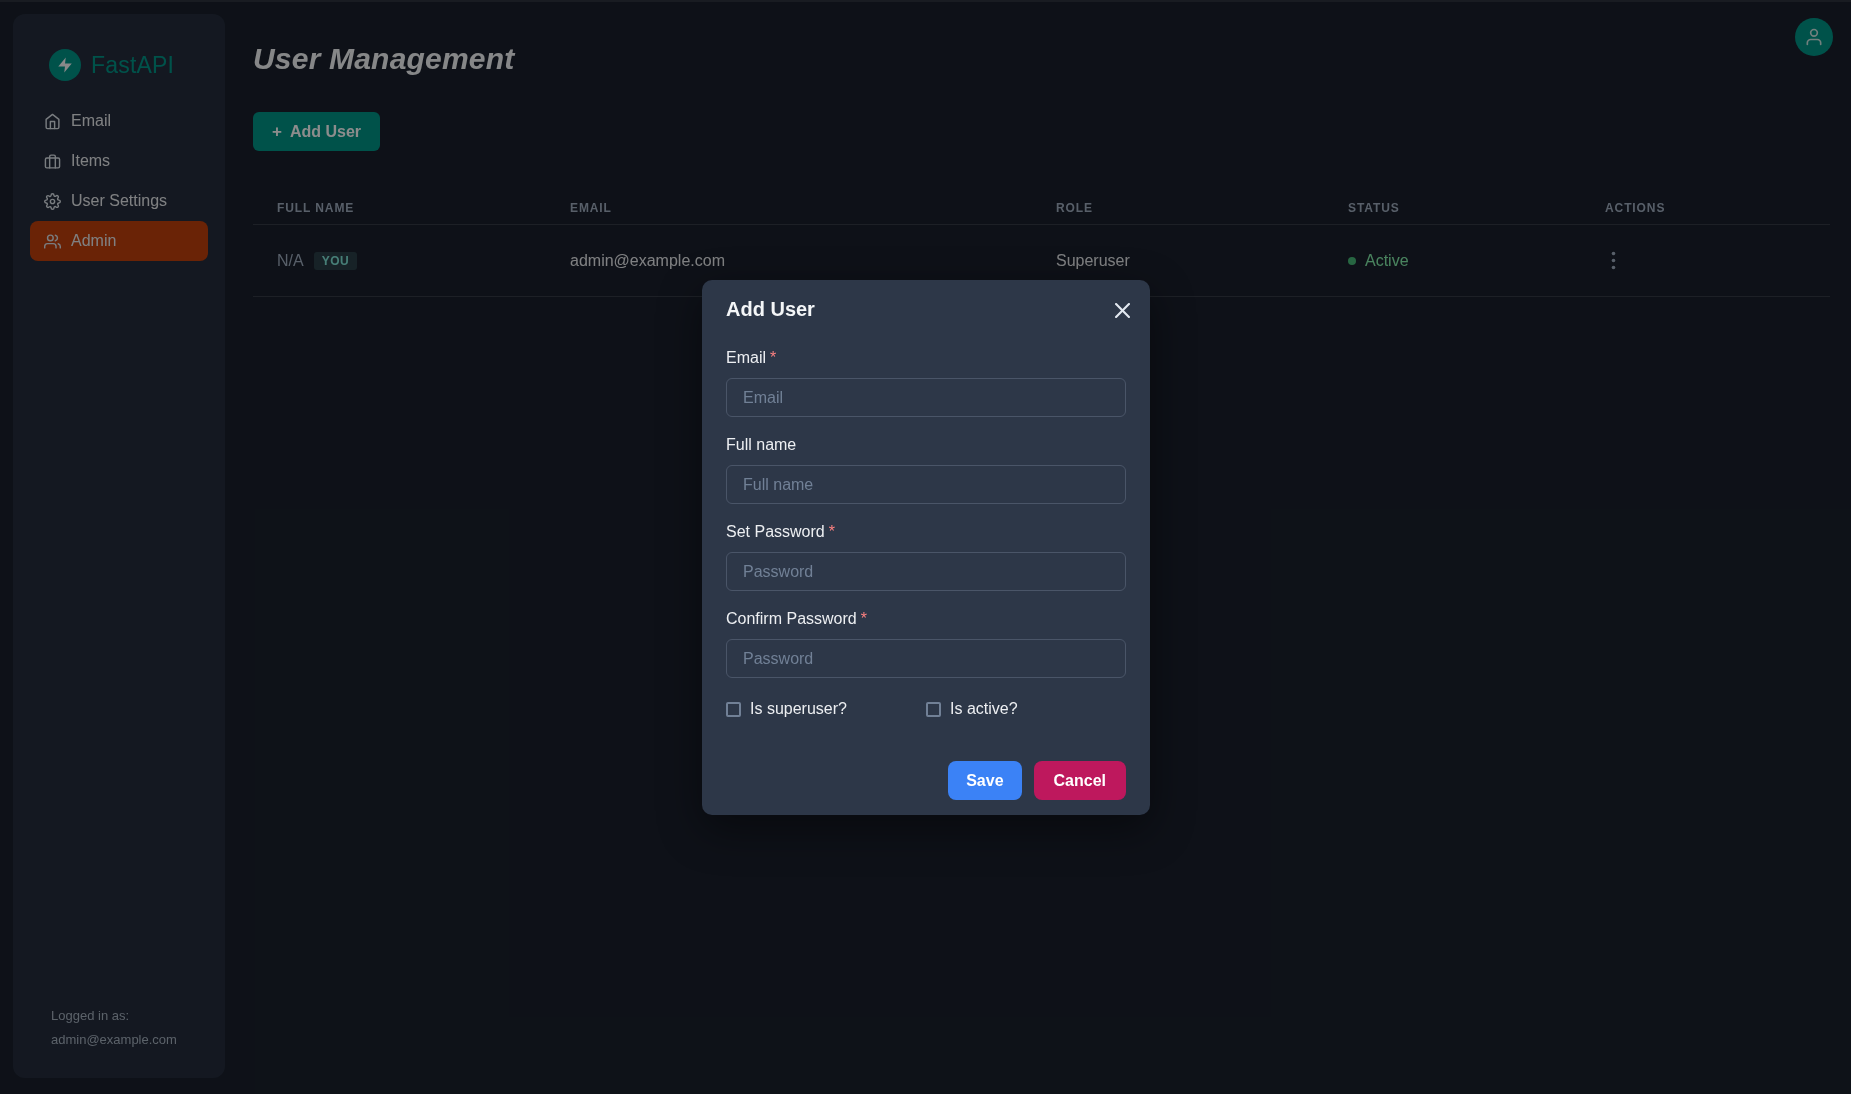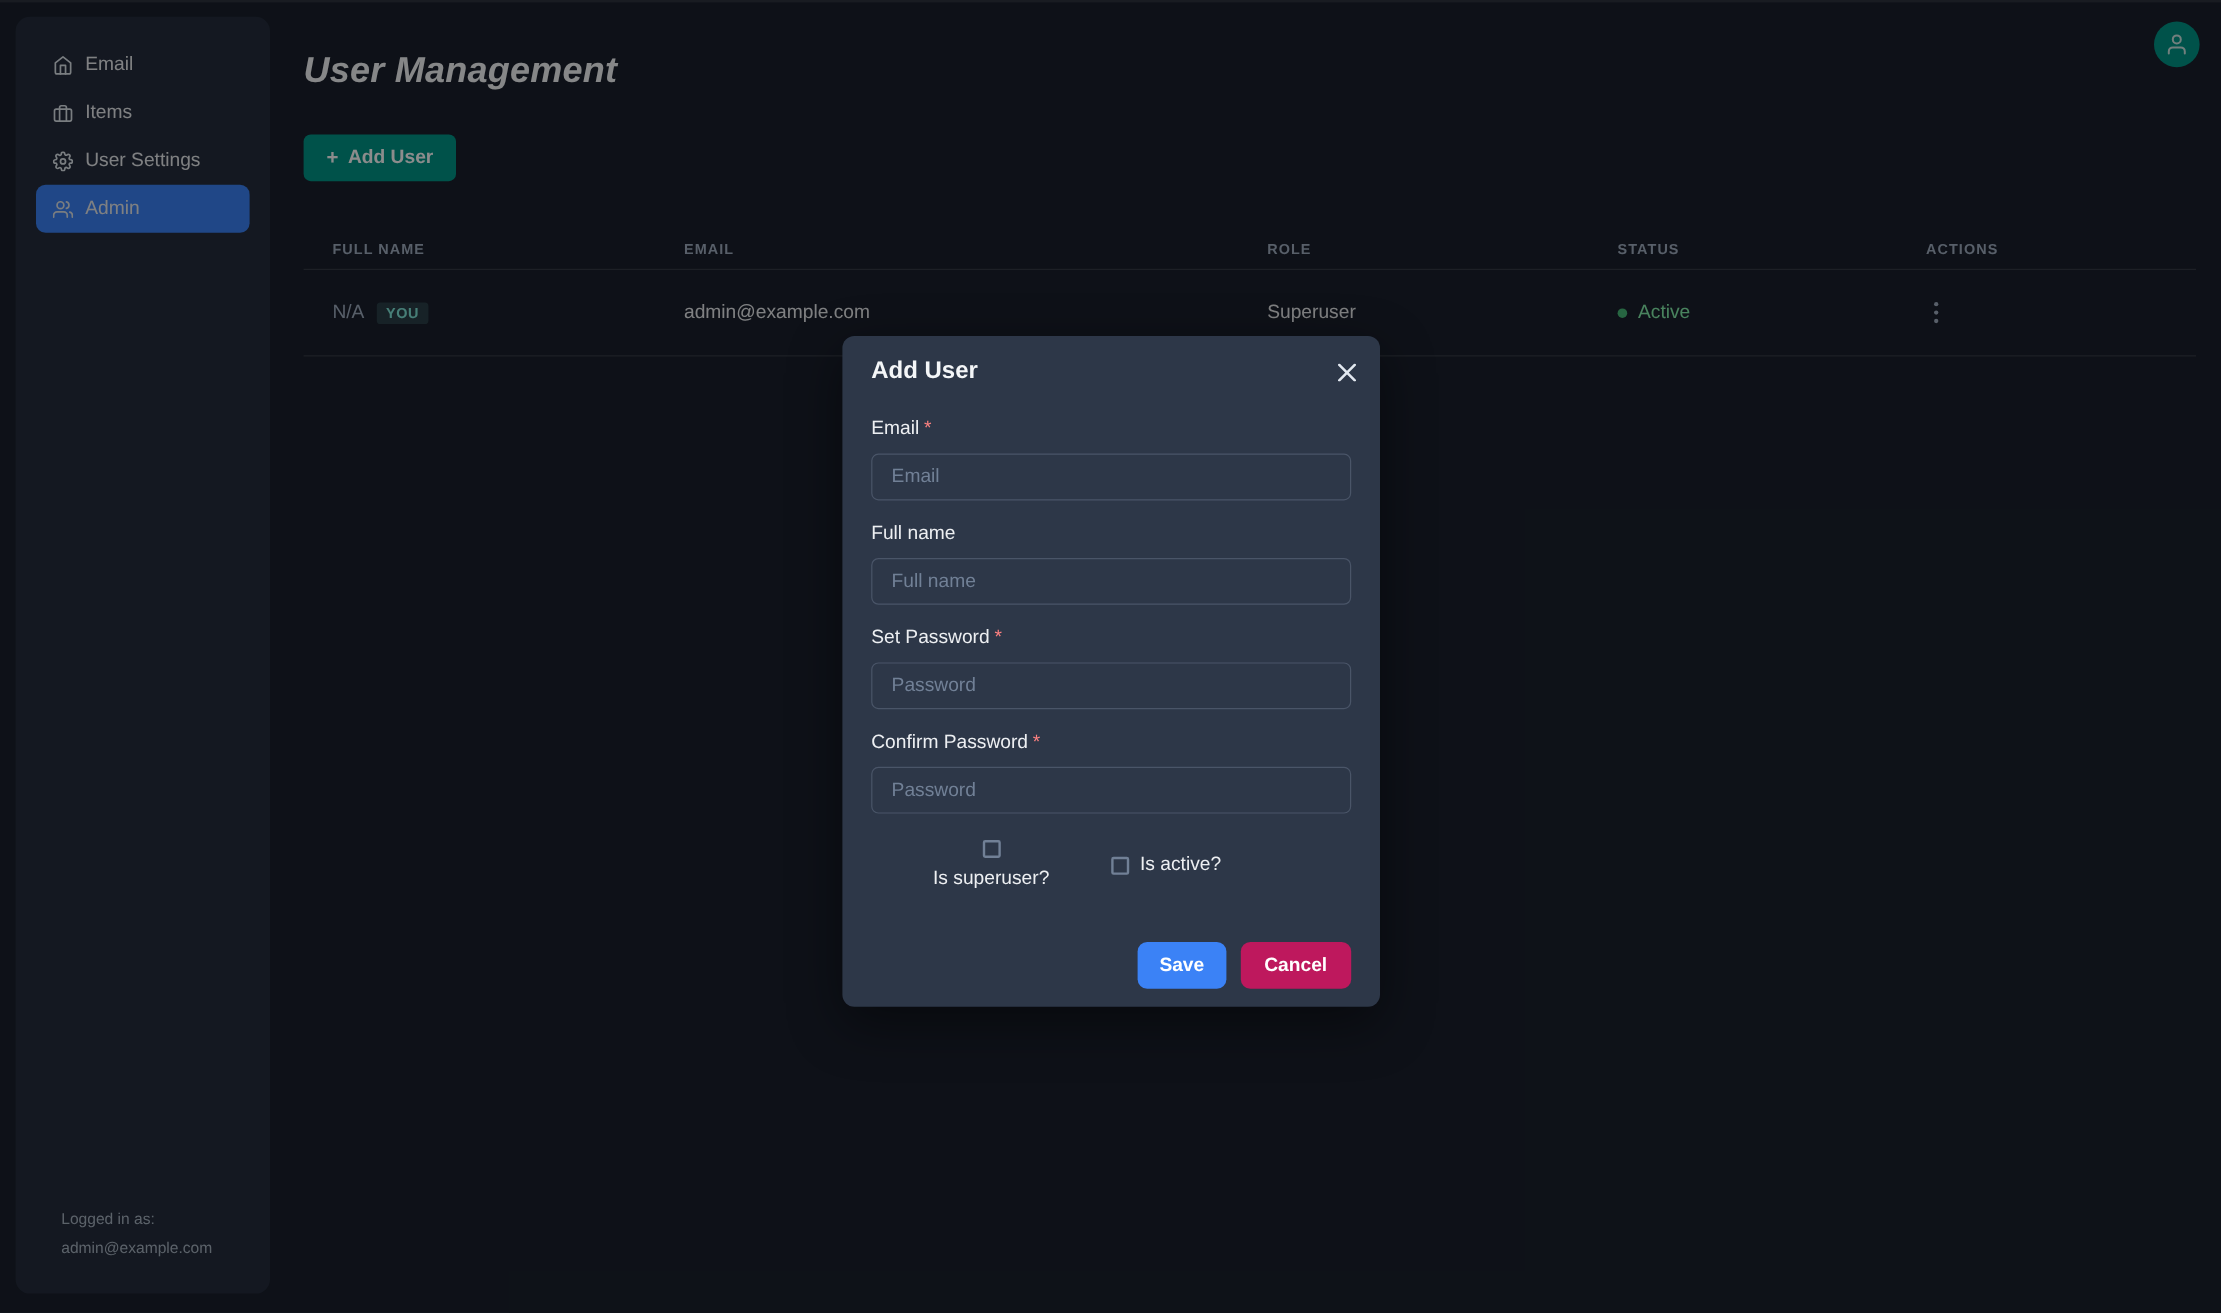--- a/index.html
+++ b/index.html
@@ -23,21 +23,21 @@
     display:flex; align-items:center; justify-content:center; flex:0 0 auto;
   }
   .brand { font-size:23px; font-weight:500; color:#009688; letter-spacing:0.2px; }
   .nav { margin-top:20px; }
   .nav-item {
     display:flex; align-items:center; gap:10px;
     height:40px; margin:0 17px; padding:0 14px;
     border-radius:8px; cursor:pointer;
     font-size:16px; color:#E8EAED;
   }
-  .nav-item.active { background:#3b82f6; }
+  .nav-item.active { background:#c2410c; }
   .nav-item svg { flex:0 0 auto; stroke:#DDE3EA; }
   .sidebar-footer {
     position:absolute; left:38px; right:16px; bottom:26px;
     font-size:13px; line-height:24px; color:#A7B2C0;
   }
 
   
   .avatar-btn {
     position:absolute; top:18px; right:18px; width:38px; height:38px;
     border-radius:50%; background:#009688; border:none; cursor:pointer;
@@ -103,41 +103,49 @@
   .req { color:#FC8181; margin-left:4px; }
   .finput {
     margin-top:9px; width:100%; height:39px;
     background:transparent; border:1px solid #4A5568; border-radius:6px;
     padding:0 16px; font-size:16px; color:#EDEFF2;
     font-family:"Liberation Sans", sans-serif; outline:none;
   }
   .finput::placeholder { color:#718096; }
   .cb-row { margin-top:22px; display:flex; align-items:center; }
   .cb-item { display:flex; align-items:center; gap:9px; cursor:pointer; }
-  .cb-item.w200 { width:200px;flex-direction:column; }
+  .cb-item.w200 { width:200px; }
   .cb-box {
     width:15px; height:15px; border:2px solid #718096; border-radius:2px;
     background:transparent; flex:0 0 auto;
   }
   .cb-label { font-size:16px; color:#EDEFF2; }
   .modal-footer { margin-top:43px; display:flex; justify-content:flex-end; gap:12px; }
   .btn {
     height:39px; border:none; border-radius:8px; cursor:pointer;
     font-size:16px; font-weight:bold; color:#FFFFFF;
     font-family:"Liberation Sans", sans-serif;
   }
   .btn-save { background:#3b82f6; padding:0 18px; }
   .btn-cancel { background:#be185d; padding:0 20px; }
 </style>
 </head>
 <body>
 
 <div class="top-edge"></div>
 
 <aside class="sidebar">
+  <div class="logo-row">
+    <span class="logo-circle">
+      <svg width="18" height="18" viewBox="0 0 24 24" fill="#FAFAFA" stroke="none">
+        <polygon points="13 2 3 14 12 14 11 22 21 10 12 10 13 2"></polygon>
+      </svg>
+    </span>
+    <span class="brand">FastAPI</span>
+  </div>
 
   <nav class="nav">
     <div class="nav-item">
       <span style="display:flex;">
         <svg width="17" height="17" viewBox="0 0 24 24" fill="none" stroke="currentColor" stroke-width="2" stroke-linecap="round" stroke-linejoin="round">
             <path d="M3 9l9-7 9 7v11a2 2 0 0 1-2 2H5a2 2 0 0 1-2-2z"></path>
             <polyline points="9 22 9 12 15 12 15 22"></polyline>
           </svg>
       </span>
       <span>Email</span>

